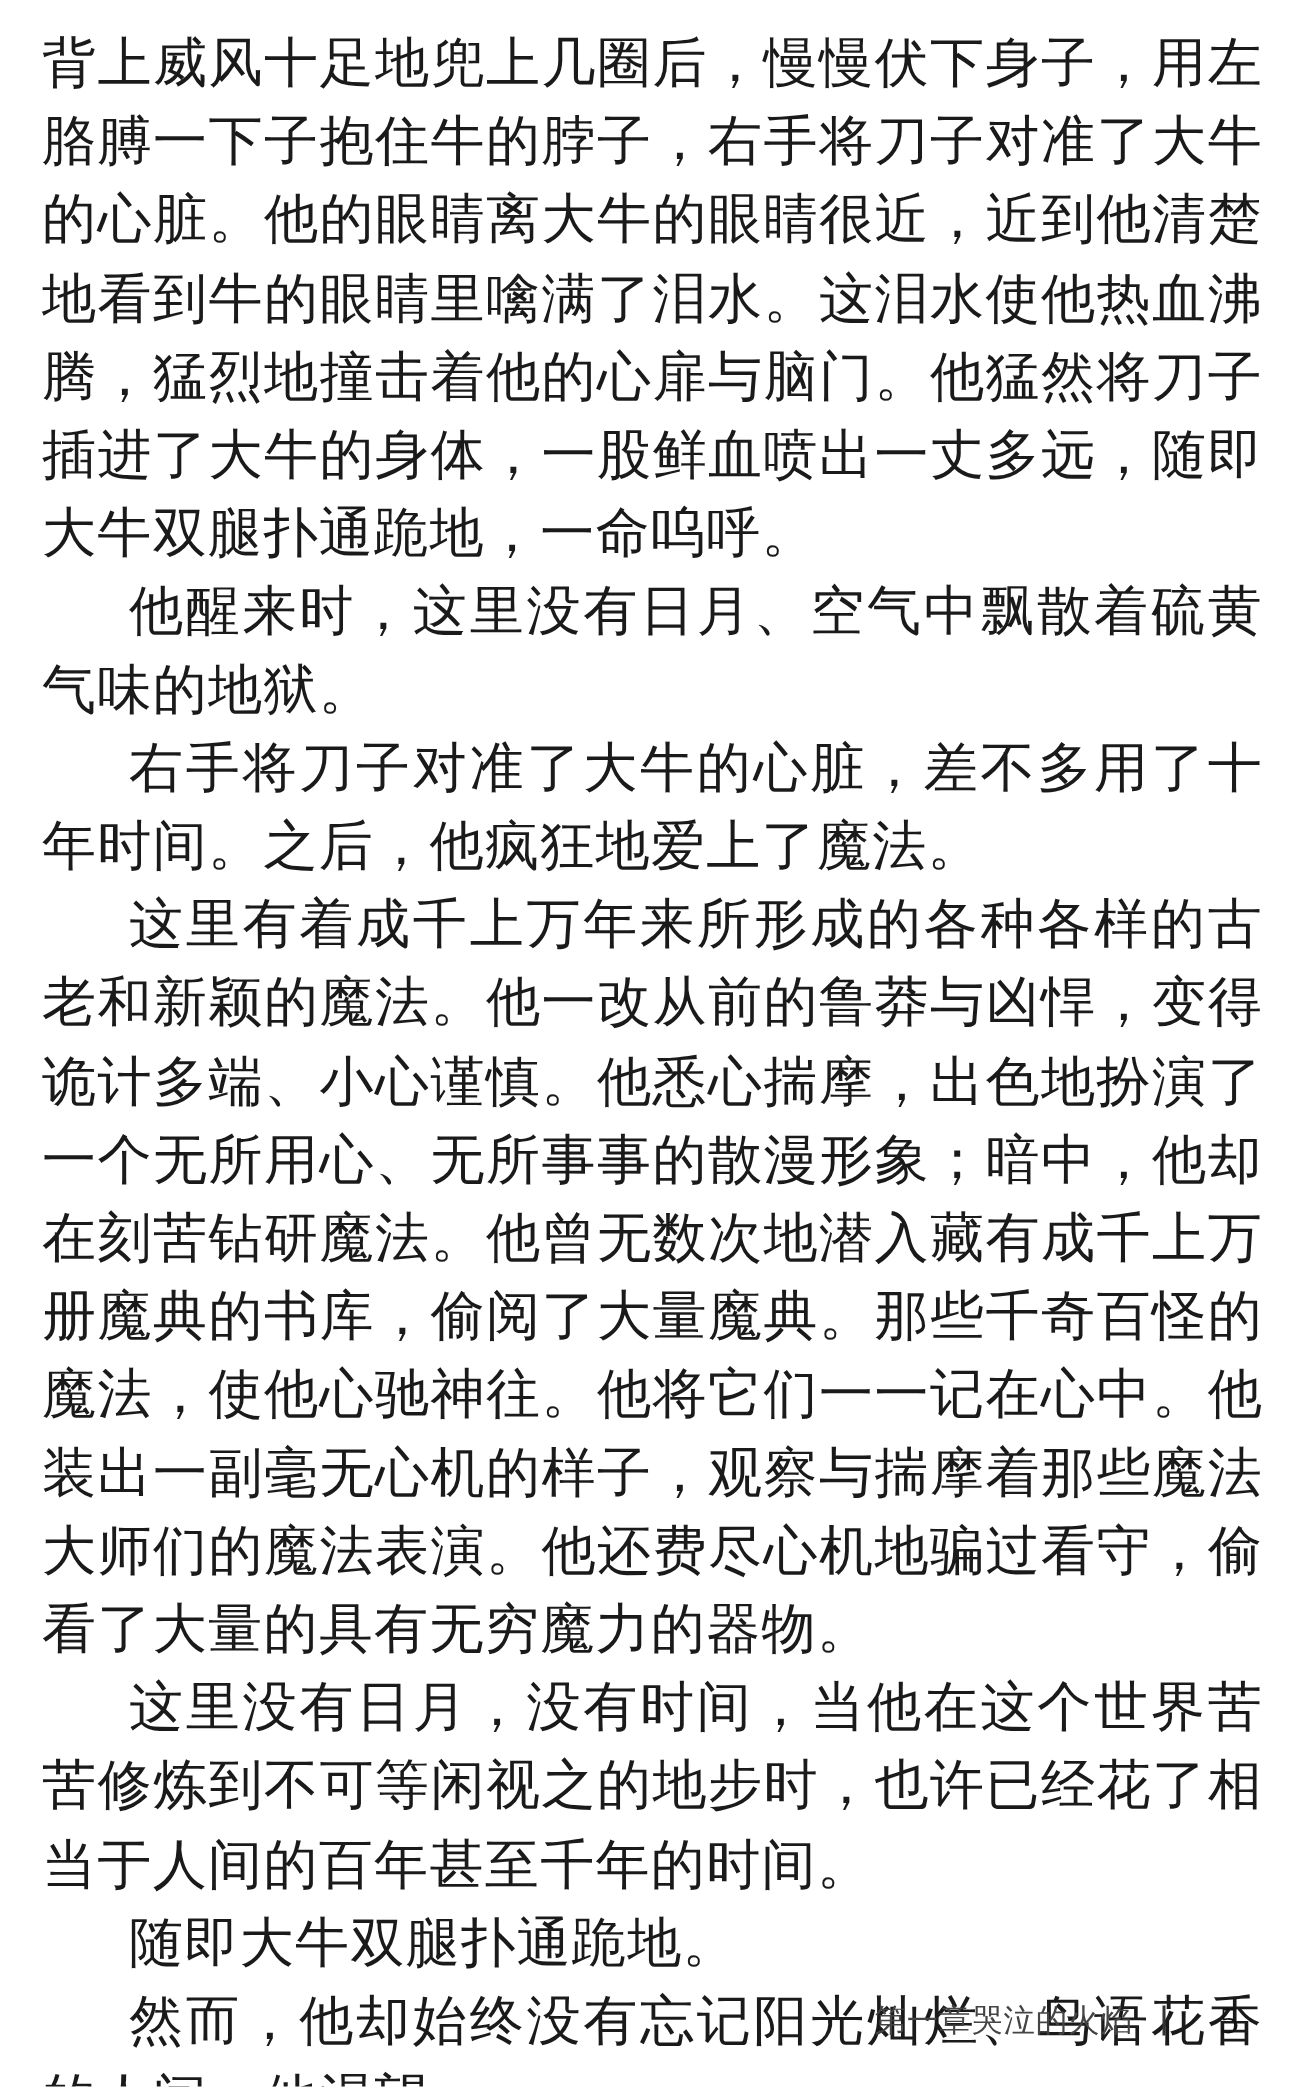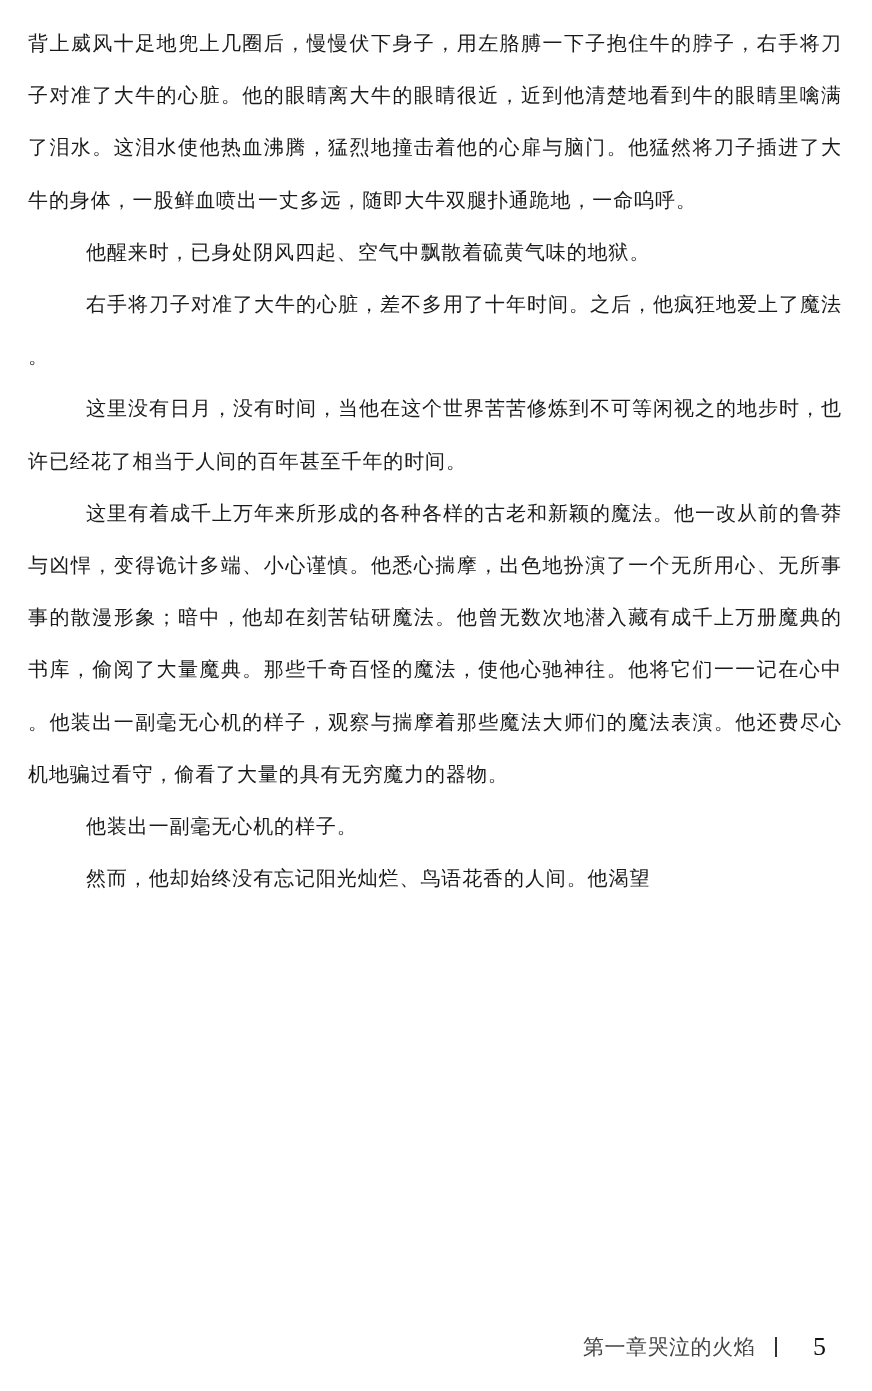--- a/index.html
+++ b/index.html
@@ -16,21 +16,21 @@
       color: #1a1a1a;
     }
     .page-body {
       position: absolute;
       left: 28px;
       top: 17px;
       width: 814px;
     }
     .para {
       margin: 0;
-      font-size: 20px;
+      font-size: 36px;
       line-height: 52.2px;
       letter-spacing: 0.9px;
       text-align: justify;
       text-justify: inter-character;
       word-break: break-all;
       line-break: anywhere;
     }
     .para.indent {
       text-indent: 58px;
     }
@@ -61,25 +61,25 @@
       font-family: "Liberation Serif", "DejaVu Serif", serif;
       font-size: 26px;
       color: #111111;
     }
   </style>
 </head>
 <body>
 
 <main class="page-body">
   <p class="para">背上威风十足地兜上几圈后，慢慢伏下身子，用左胳膊一下子抱住牛的脖子，右手将刀子对准了大牛的心脏。他的眼睛离大牛的眼睛很近，近到他清楚地看到牛的眼睛里噙满了泪水。这泪水使他热血沸腾，猛烈地撞击着他的心扉与脑门。他猛然将刀子插进了大牛的身体，一股鲜血喷出一丈多远，随即大牛双腿扑通跪地，一命呜呼。</p>
-  <p class="para indent">他醒来时，已身处阴风四起、空气中飘散着硫黄气味的地狱。</p>
+  <p class="para indent">他醒来时，这里没有日月、空气中飘散着硫黄气味的地狱。</p>
   <p class="para indent">右手将刀子对准了大牛的心脏，差不多用了十年时间。之后，他疯狂地爱上了魔法。</p>
+  <p class="para indent">这里有着成千上万年来所形成的各种各样的古老和新颖的魔法。他一改从前的鲁莽与凶悍，变得诡计多端、小心谨慎。他悉心揣摩，出色地扮演了一个无所用心、无所事事的散漫形象；暗中，他却在刻苦钻研魔法。他曾无数次地潜入藏有成千上万册魔典的书库，偷阅了大量魔典。那些千奇百怪的魔法，使他心驰神往。他将它们一一记在心中。他装出一副毫无心机的样子，观察与揣摩着那些魔法大师们的魔法表演。他还费尽心机地骗过看守，偷看了大量的具有无穷魔力的器物。</p>
   <p class="para indent">这里没有日月，没有时间，当他在这个世界苦苦修炼到不可等闲视之的地步时，也许已经花了相当于人间的百年甚至千年的时间。</p>
-  <p class="para indent">这里有着成千上万年来所形成的各种各样的古老和新颖的魔法。他一改从前的鲁莽与凶悍，变得诡计多端、小心谨慎。他悉心揣摩，出色地扮演了一个无所用心、无所事事的散漫形象；暗中，他却在刻苦钻研魔法。他曾无数次地潜入藏有成千上万册魔典的书库，偷阅了大量魔典。那些千奇百怪的魔法，使他心驰神往。他将它们一一记在心中。他装出一副毫无心机的样子，观察与揣摩着那些魔法大师们的魔法表演。他还费尽心机地骗过看守，偷看了大量的具有无穷魔力的器物。</p>
-  <p class="para indent">他装出一副毫无心机的样子。</p>
+  <p class="para indent">随即大牛双腿扑通跪地。</p>
   <p class="para indent">然而，他却始终没有忘记阳光灿烂、鸟语花香的人间。他渴望</p>
 </main>
 
 <footer class="footer">
   <span class="chapter-no">第一章</span>
   <span class="chapter-title">哭泣的火焰</span>
   <span class="sep"></span>
   <span class="page-num">5</span>
 </footer>
 

